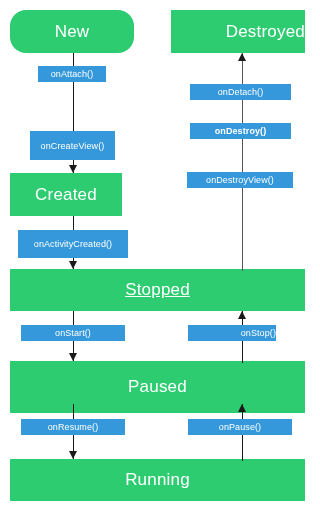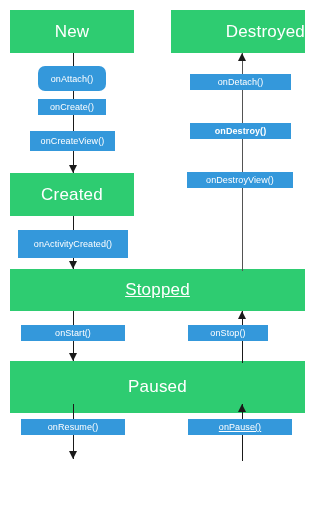--- a/index.html
+++ b/index.html
@@ -94,78 +94,78 @@
 
   <div class="edge-line gray" style="left:242px; top:53px; height:218px;"></div>
   <div class="arrow up" style="left:238px; top:53px;"></div>
 
   <div class="edge-line" style="left:242px; top:311px; height:52px;"></div>
   <div class="arrow up" style="left:238px; top:311px;"></div>
 
   <div class="edge-line" style="left:242px; top:404px; height:57px;"></div>
   <div class="arrow up" style="left:238px; top:404px;"></div>
 
-  <div class="state" style="left:10px; top:10px; width:124px; height:43px;">
+  <div class="state" style="left:10px; top:10px; width:124px; height:43px;border-radius:16px;">
     <span>New</span>
   </div>
 
   <div class="state" style="left:171px; top:10px; width:134px; height:43px;justify-content:flex-end;">
     <span>Destroyed</span>
   </div>
 
-  <div class="state" style="left:10px; top:173px; width:124px; height:43px;">
+  <div class="state" style="left:10px; top:173px; width:112px; height:43px;">
     <span>Created</span>
   </div>
 
   <div class="state" style="left:10px; top:269px; width:295px; height:42px;text-decoration:underline;">
     <span>Stopped</span>
   </div>
 
   <div class="state" style="left:10px; top:361px; width:295px; height:52px;">
     <span>Paused</span>
   </div>
 
+  <div class="state" style="left:10px; top:459px; width:295px; height:42px;">
+    <span>Running</span>
+  </div>
 
-  <div class="edge-label" style="left:38px; top:66px; width:68px; height:25px;border-radius:7px;">
+  <div class="edge-label" style="left:38px; top:66px; width:68px; height:16px;">
     <span>onAttach()</span>
   </div>
 
-  <div class="edge-label" style="left:38px; top:99px; width:68px; height:16px;">
-    <span>onCreate()</span>
-  </div>
 
-  <div class="edge-label" style="left:30px; top:131px; width:85px; height:20px;">
+  <div class="edge-label" style="left:30px; top:131px; width:85px; height:29px;">
     <span>onCreateView()</span>
   </div>
 
   <div class="edge-label" style="left:18px; top:230px; width:110px; height:28px;">
     <span>onActivityCreated()</span>
   </div>
 
   <div class="edge-label" style="left:21px; top:325px; width:104px; height:16px;">
     <span>onStart()</span>
   </div>
 
   <div class="edge-label" style="left:21px; top:419px; width:104px; height:16px;justify-content:center;">
     <span>onResume()</span>
   </div>
 
-  <div class="edge-label" style="left:188px; top:419px; width:104px; height:16px;text-decoration:underline;">
+  <div class="edge-label" style="left:188px; top:419px; width:104px; height:16px;">
     <span>onPause()</span>
   </div>
 
-  <div class="edge-label" style="left:188px; top:325px; width:80px; height:16px;">
+  <div class="edge-label" style="left:188px; top:325px; width:88px; height:16px;justify-content:flex-end;">
     <span>onStop()</span>
   </div>
 
   <div class="edge-label" style="left:187px; top:172px; width:106px; height:16px;">
     <span>onDestroyView()</span>
   </div>
 
   <div class="edge-label" style="left:190px; top:123px; width:101px; height:16px;font-weight:bold;">
     <span>onDestroy()</span>
   </div>
 
-  <div class="edge-label" style="left:190px; top:74px; width:101px; height:16px;">
+  <div class="edge-label" style="left:190px; top:84px; width:101px; height:16px;">
     <span>onDetach()</span>
   </div>
 
 </div>
 
 </body></html>

